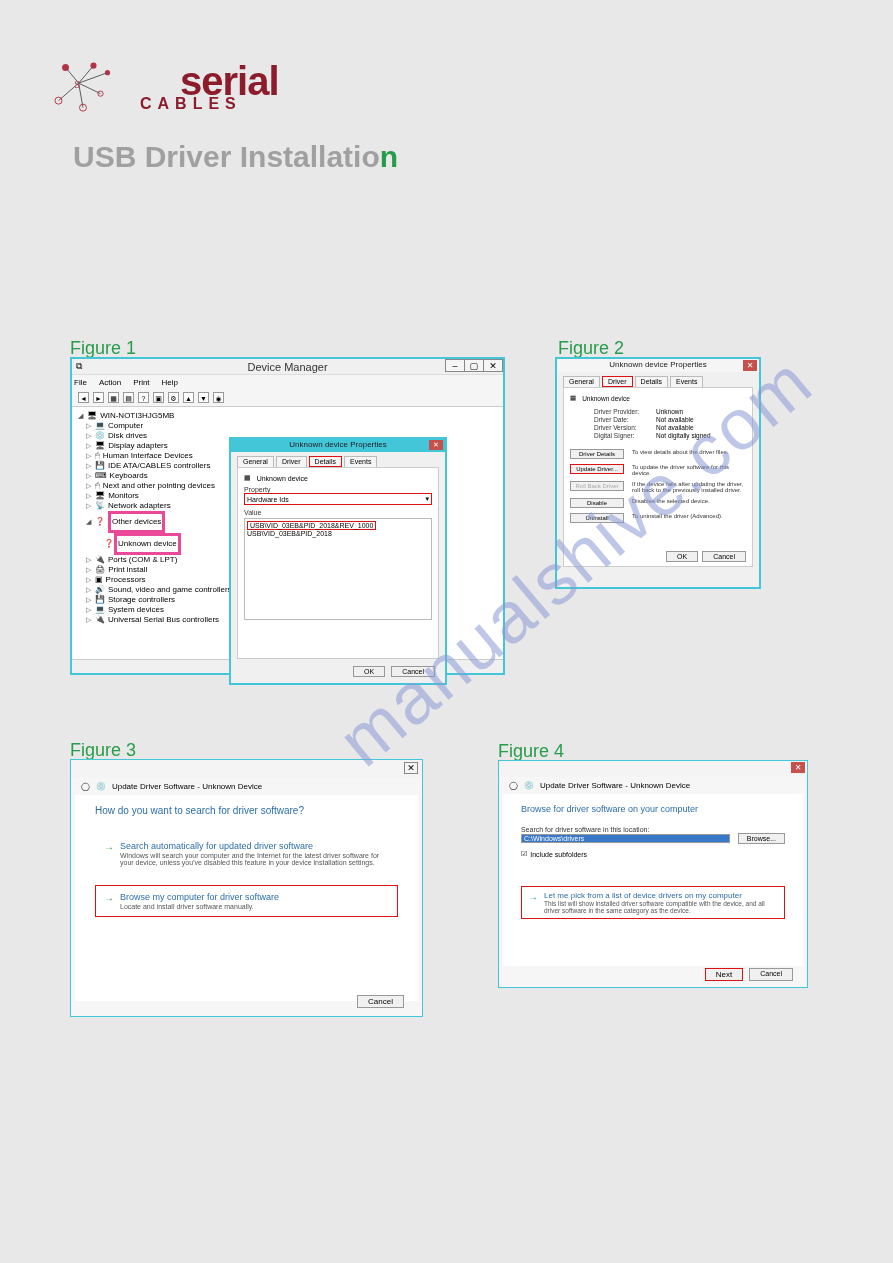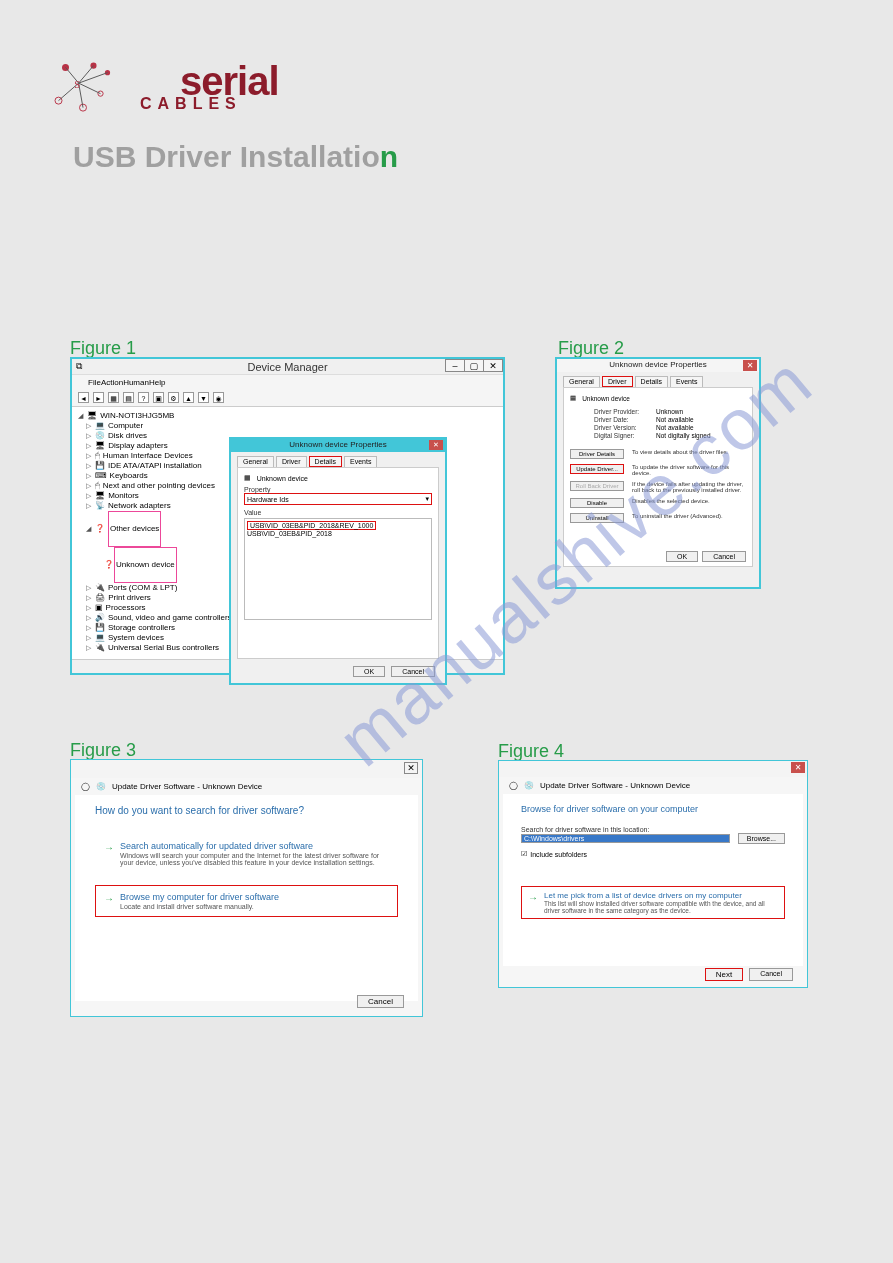--- a/index.html
+++ b/index.html
@@ -43,30 +43,30 @@
     position: absolute; top: 357px; left: 70px;
     width: 435px; height: 318px;
     border: 2px solid #42c6d8;
     background: #f2f2f2;
   }
   .win-titlebar { height: 16px; background: #f0f0f0; display: flex; align-items: center; position: relative; border-bottom: 1px solid #ddd; }
   .win-titlebar .icon { margin-left: 4px; font-size: 9px; }
   .win-title-text { position: absolute; left: 50%; transform: translateX(-50%); font-size: 11px; color: #333; }
   .win-ctrl { position: absolute; right: 0; top: 0; display: flex; }
   .win-ctrl > div { width: 20px; height: 13px; border: 1px solid #888; display: flex; align-items: center; justify-content: center; font-size: 9px; background: #f5f5f5; margin-left: -1px; }
-  .menu-row { height: 14px; background: #f5f5f5; display: flex; padding-left: 16px; align-items: center; font-size: 8px; }
+  .menu-row { height: 14px; background: #f5f5f5; display: flex; gap: 12px; padding-left: 2px; align-items: center; font-size: 8px; }
   .tool-row { height: 18px; background: #f5f5f5; border-bottom: 1px solid #ccc; display: flex; align-items: center; padding-left: 6px; gap: 4px; }
   .tool-row span { display: inline-block; width: 11px; height: 11px; border: 1px solid #999; background: #fff; font-size: 7px; text-align: center; line-height: 11px; }
   .dm-body { position: relative; height: calc(100% - 48px); background: #fff; }
   .tree { padding: 4px 6px; font-size: 8px; line-height: 1.25; }
   .tree-item { display: flex; align-items: center; gap: 3px; padding-left: 8px; }
   .tree-item .exp { font-size: 7px; color: #555; width: 6px; }
   .tree-item .ico { font-size: 8px; }
   .tree-sub { padding-left: 26px; }
-  .hl-red { border: 1px solid #ec4899; display: inline-block; padding: 12px 1px; }
+  .hl-red { border: 3px solid #ec4899; display: inline-block; padding: 3px 1px; }
   .dm-statusbar { position: absolute; bottom: 0; left: 0; right: 0; height: 14px; background: #f0f0f0; border-top: 1px solid #ccc; }
 
   
   .prop-dlg1 {
     position: absolute; top: 30px; left: 157px;
     width: 218px; height: 248px;
     border: 2px solid #42c6d8;
     background: #f0f0f0;
   }
   .prop-dlg1 .tb { height: 13px; background: #42c6d8; position: relative; }
@@ -188,21 +188,21 @@
     <span class="win-title-text">Device Manager</span>
     <div class="win-ctrl">
       <div>–</div>
       <div>▢</div>
       <div>✕</div>
     </div>
   </div>
   <div class="menu-row">
     <span>File</span>
     <span>Action</span>
-    <span>Human</span>
+    <span>Print</span>
     <span>Help</span>
   </div>
   <div class="tool-row">
     <span>◄</span>
     <span>►</span>
     <span>▦</span>
     <span>▤</span>
     <span>?</span>
     <span>▣</span>
     <span>⚙</span>
@@ -233,21 +233,21 @@
           <span>Display adapters</span>
         </div>
       <div class="tree-item">
           <span class="exp">▷</span>
           <span class="ico">🖱</span>
           <span>Human Interface Devices</span>
         </div>
       <div class="tree-item">
           <span class="exp">▷</span>
           <span class="ico">💾</span>
-          <span>IDE ATA/ATAPI installation</span>
+          <span>IDE ATA/CABLES controllers</span>
         </div>
       <div class="tree-item">
           <span class="exp">▷</span>
           <span class="ico">⌨</span>
           <span>Keyboards</span>
         </div>
       <div class="tree-item">
           <span class="exp">▷</span>
           <span class="ico">🖱</span>
           <span>Next and other pointing devices</span>
@@ -269,21 +269,21 @@
         </div>
       <div class="tree-sub"><span class="ico">❓</span><span class="hl-red">Unknown device</span></div>
       <div class="tree-item">
           <span class="exp">▷</span>
           <span class="ico">🔌</span>
           <span>Ports (COM &amp; LPT)</span>
         </div>
       <div class="tree-item">
           <span class="exp">▷</span>
           <span class="ico">🖨</span>
-          <span>Print drivers</span>
+          <span>Print install</span>
         </div>
       <div class="tree-item">
           <span class="exp">▷</span>
           <span class="ico">▣</span>
           <span>Processors</span>
         </div>
       <div class="tree-item">
           <span class="exp">▷</span>
           <span class="ico">🔊</span>
           <span>Sound, video and game controllers</span>

